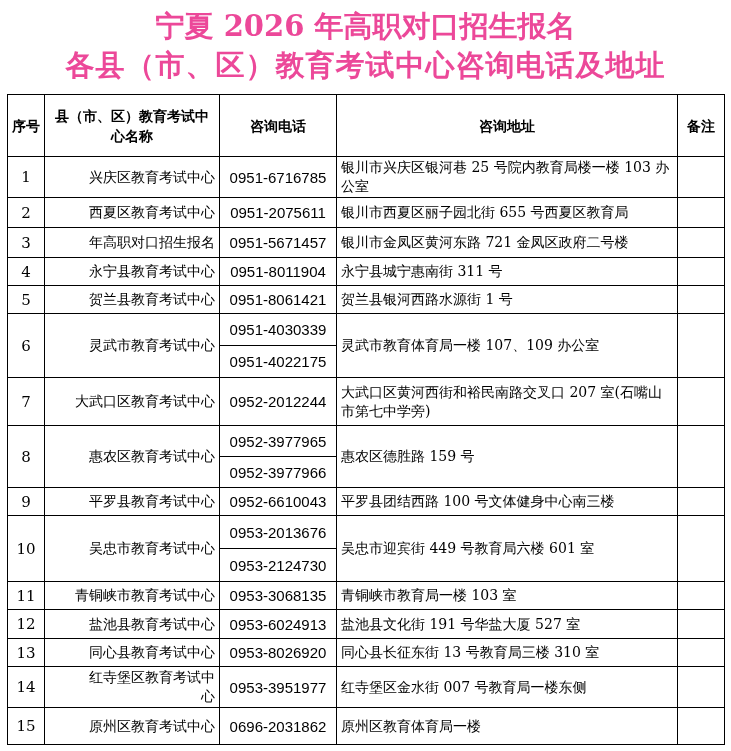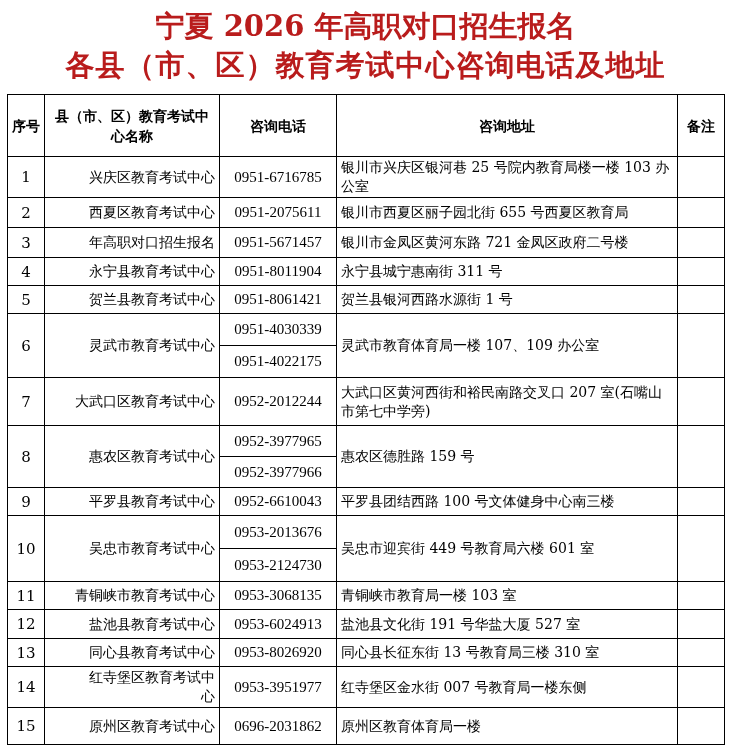--- a/index.html
+++ b/index.html
@@ -17,21 +17,21 @@
     color: #000000;
     font-family: "DejaVu Serif", "Liberation Serif", serif;
     box-sizing: border-box;
   }
   .title-block {
     padding-top: 7px;
     text-align: center;
     font-weight: bold;
     font-size: 29px;
     line-height: 39px;
-    color: #b91c1c;
+    color: #ec4899;
     font-family: "DejaVu Serif", "Liberation Serif", serif;
   }
   .title-line2 { letter-spacing: 1px; }
   table.centers {
     border-collapse: collapse;
     table-layout: fixed;
     margin: 9px 0 12px 7px;
     width: 717px;
   }
   table.centers th, table.centers td {
@@ -57,21 +57,21 @@
   td.cell-name {
     text-align: right;
     font-size: 14px;
     line-height: 19px;
     white-space: pre-line;
   }
   td.cell-phone {
     text-align: center;
     font-size: 15px;
     white-space: nowrap;
-    font-family: Liberation Serif, serif;
+    font-family: Liberation Sans, sans-serif;
   }
   td.cell-address {
     text-align: left;
     font-size: 14px;
     line-height: 19px;
     padding-left: 8px;
   }
   td.cell-note { font-size: 14px; }
 </style>
 </head>

